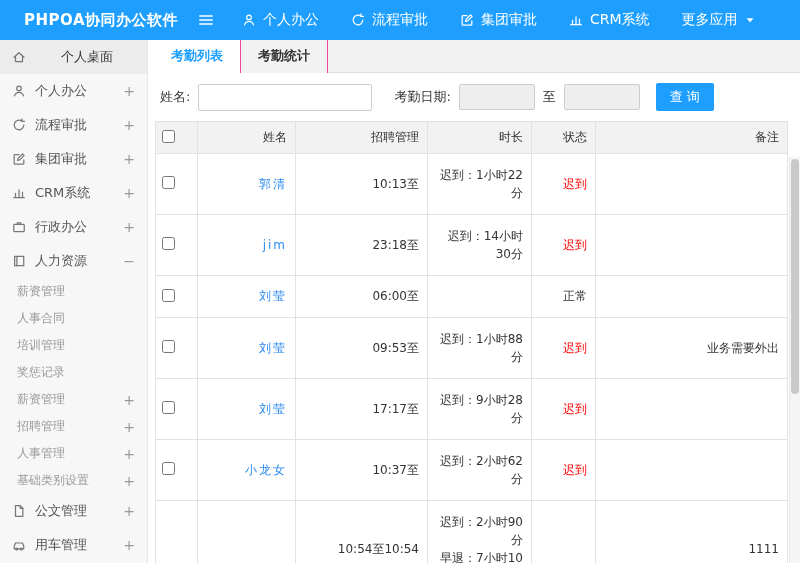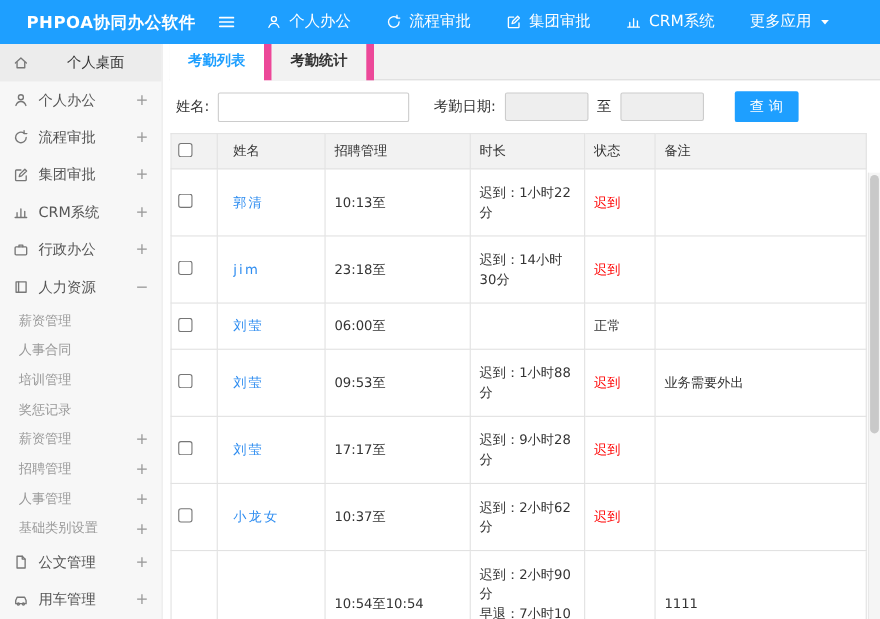--- a/index.html
+++ b/index.html
@@ -25,37 +25,37 @@
   .side-item { height: 34px; display: flex; align-items: center; padding: 0 12px; font-size: 13px; color: #555; cursor: pointer; white-space: nowrap; }
   .side-item.active { background: #ececec; color: #333; gap: 26px; }
   .side-icon { margin-right: 9px; color: #777; display: flex; align-items: center; }
   .side-item .plus, .sub-item .plus { margin-left: auto; color: #999; font-size: 14px; line-height: 1; }
   .sub-item { height: 27px; display: flex; align-items: center; padding: 0 12px 0 17px; font-size: 12px; color: #999; cursor: pointer; white-space: nowrap; }
   .gutter { width: 6px; background: #fff; }
   .main { flex: 1; position: relative; background: #fff; display: flex; flex-direction: column; overflow: hidden; }
   
   .tabbar { height: 33px; background: #f2f2f2; border-bottom: 1px solid #dcdcdc; display: flex; }
   .tab { height: 33px; line-height: 32px; padding: 0 17px; font-size: 13px; font-weight: bold; color: #333;
-         border-right: 7px solid #ec4899; cursor: pointer; background: #f2f2f2; }
+         border-right: 1px solid #ec4899; cursor: pointer; background: #f2f2f2; }
   .tab.active { background: #fff; color: var(--accent); box-shadow: 0 1px 0 #fff; }
   
   .filterbar { display: flex; align-items: center; padding: 10px 6px; gap: 8px; }
   .lbl { font-size: 13px; color: #333; white-space: nowrap; }
   .date-lbl { margin-left: 14px; }
   .inp-name { width: 174px; height: 27px; border: 1px solid #ccc; border-radius: 2px; padding: 0 6px; font-size: 13px; background: #fff; font-family: inherit; }
   .inp-date { width: 76px; height: 26px; border: 1px solid #ccc; border-radius: 2px; background: #eee; padding: 0 6px; font-size: 13px; font-family: inherit; }
-  .btn-search { margin-left: 20px; width: 58px; height: 28px; background: var(--accent); color: #fff; border: none; border-radius: 2px; font-size: 13px; cursor: pointer; font-family: inherit; }
+  .btn-search { margin-left: 8px; width: 58px; height: 28px; background: var(--accent); color: #fff; border: none; border-radius: 2px; font-size: 13px; cursor: pointer; font-family: inherit; }
   
   .actionbar { display: flex; gap: 10px; padding: 2px 6px 10px; }
   .btn-danger, .btn-export { color: #fff; border: none; border-radius: 2px; padding: 7px 11px; font-size: 13px; cursor: pointer; font-family: inherit; }
   .btn-danger { background: var(--danger); }
   .btn-export { background: var(--export); }
   
   table { border-collapse: collapse; width: calc(100% - 13px); margin-left: 1px; font-size: 12px; table-layout: fixed; }
-  th, td { border: 1px solid #e2e2e2; text-align: left; vertical-align: middle; padding: 12px 8px; }
+  th, td { border: 1px solid #e2e2e2; text-align: right; vertical-align: middle; padding: 12px 8px; }
   thead th { background: #f2f2f2; font-weight: normal; color: #333; padding: 7px 8px; }
   th:nth-child(2), td:nth-child(2) { padding-left: 14px; }
   td.cell-name a { color: var(--link); text-decoration: none; letter-spacing: 2px; cursor: pointer; }
   td.cell-duration { white-space: pre-line; line-height: 1.5; }
   td.cell-status span { color: #333; }
   td.cell-status span.red { color: var(--late); }
   .c-check, .cell-check { text-align: left; padding: 7px 6px; }
   
   .vscroll { position: absolute; right: 0; top: 117px; bottom: 0; width: 11px; background: #f5f5f5; border-left: 1px solid #e8e8e8; }
   .vthumb { position: absolute; top: 2px; left: 1px; width: 8px; height: 235px; background: #c9c9c9; border-radius: 4px; }

